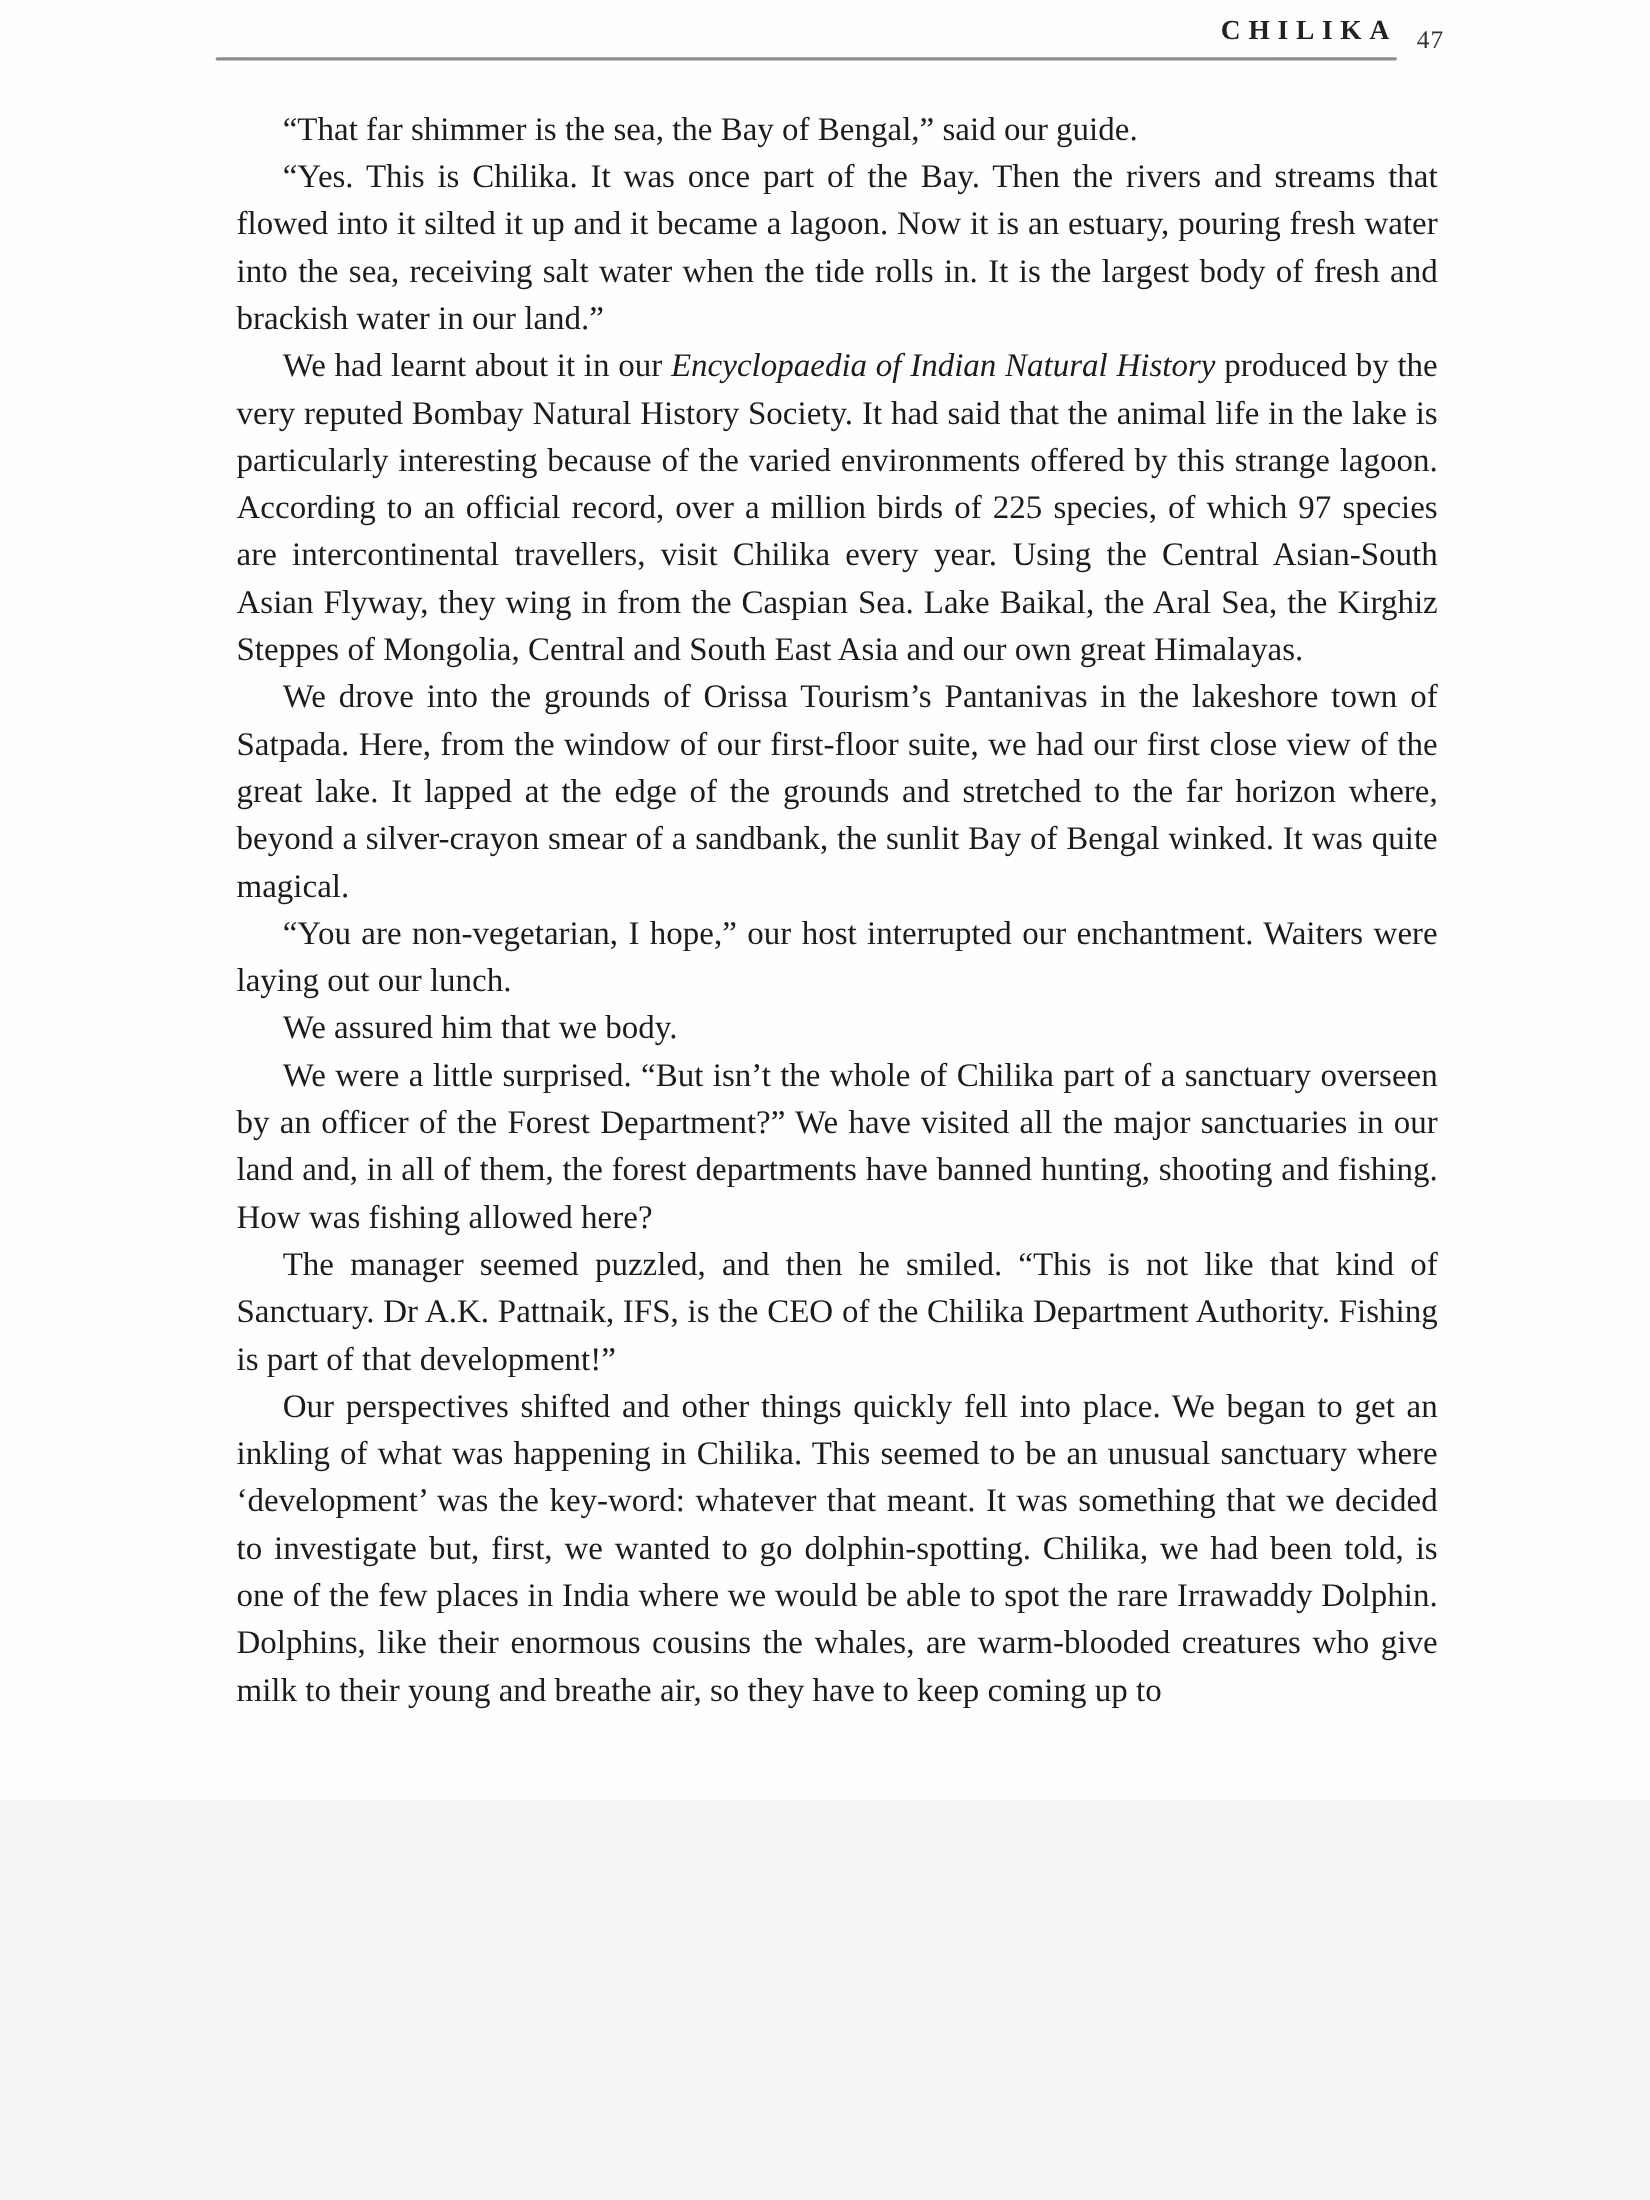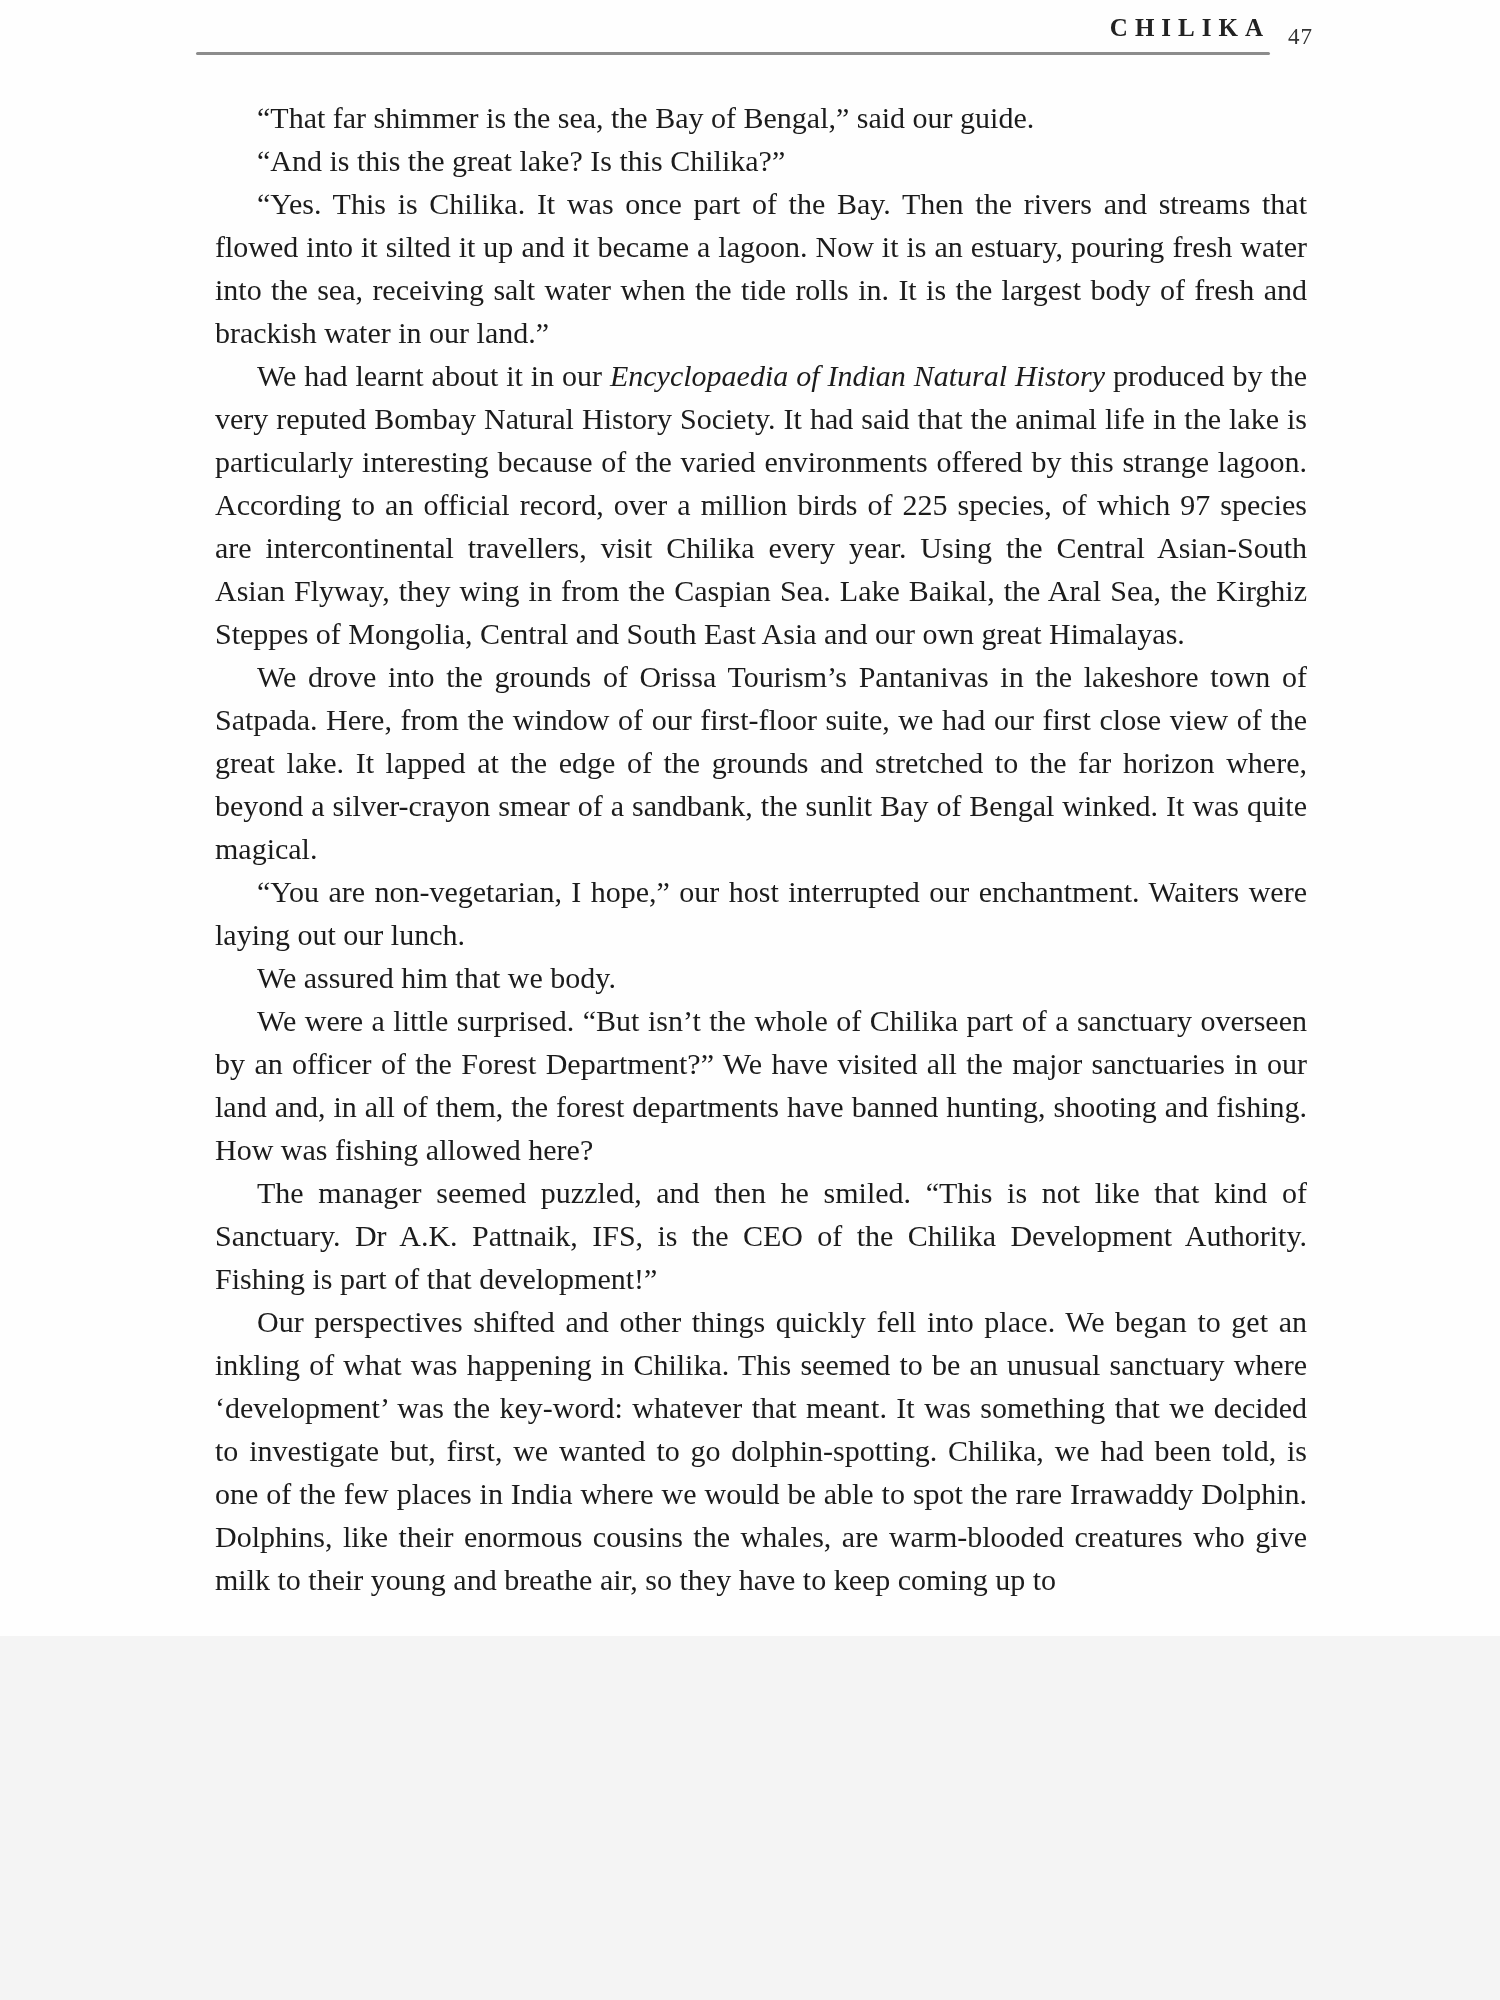--- a/index.html
+++ b/index.html
@@ -74,24 +74,23 @@
 <div class="page">
 
   <div class="running-header">CHILIKA</div>
 
   <div class="page-number">47</div>
 
   <div class="header-rule"></div>
 
   <div class="content">
     <p>“That far shimmer is the sea, the Bay of Bengal,” said our guide.</p>
-    <p>“And is this the great lake? Is this Chilika?”</p>
     <p>“Yes. This is Chilika. It was once part of the Bay. Then the rivers and streams that flowed into it silted it up and it became a lagoon.  Now it is an estuary, pouring fresh water into the sea, receiving salt water when the tide rolls in.  It is the largest body of fresh and brackish water in our land.”</p>
     <p><span>We had learnt about it in our </span><em>Encyclopaedia of Indian Natural History</em><span> produced by the very reputed Bombay Natural History Society. It had said that the animal life in the lake is particularly interesting because of the varied environments offered by this strange lagoon.  According to an official record, over a million birds of 225 species, of which 97 species are intercontinental travellers, visit Chilika every year. Using the Central Asian-South Asian Flyway, they wing in from the Caspian Sea. Lake Baikal, the Aral Sea, the Kirghiz Steppes of Mongolia, Central and South East Asia and our own great Himalayas.</span></p>
     <p>We drove into the grounds of Orissa Tourism’s Pantanivas in the lakeshore town of Satpada. Here, from the window of our first-floor suite, we had our first close view of the great lake. It lapped at the edge of the grounds and stretched to the far horizon where, beyond a silver-crayon smear of a sandbank, the sunlit Bay of Bengal winked. It was quite magical.</p>
     <p>“You are non-vegetarian, I hope,” our host interrupted our enchantment. Waiters were laying out our lunch.</p>
     <p>We assured him that we body.</p>
     <p>We were a little surprised. “But isn’t the whole of Chilika part of a sanctuary overseen by an officer of the Forest Department?” We have visited all the major sanctuaries in our land and, in all of them, the forest departments have banned hunting, shooting and fishing. How was fishing allowed here?</p>
-    <p>The manager seemed puzzled, and then he smiled. “This is not like that kind of Sanctuary. Dr A.K. Pattnaik, IFS, is the CEO of the Chilika Development Authority. Fishing is part of that development!”</p>
+    <p>The manager seemed puzzled, and then he smiled. “This is not like that kind of Sanctuary. Dr A.K. Pattnaik, IFS, is the CEO of the Chilika Department Authority. Fishing is part of that development!”</p>
     <p>Our perspectives shifted and other things quickly fell into place. We began to get an inkling of what was happening in Chilika. This seemed to be an unusual sanctuary where ‘development’ was the key-word: whatever that meant. It was something that we decided to investigate but, first, we wanted to go dolphin-spotting. Chilika, we had been told, is one of the few places in India where we would be able to spot the rare Irrawaddy Dolphin. Dolphins, like their enormous cousins the whales, are warm-blooded creatures who give milk to their young and breathe air, so they have to keep coming up to</p>
   </div>
 
 </div>
 
 </body></html>

